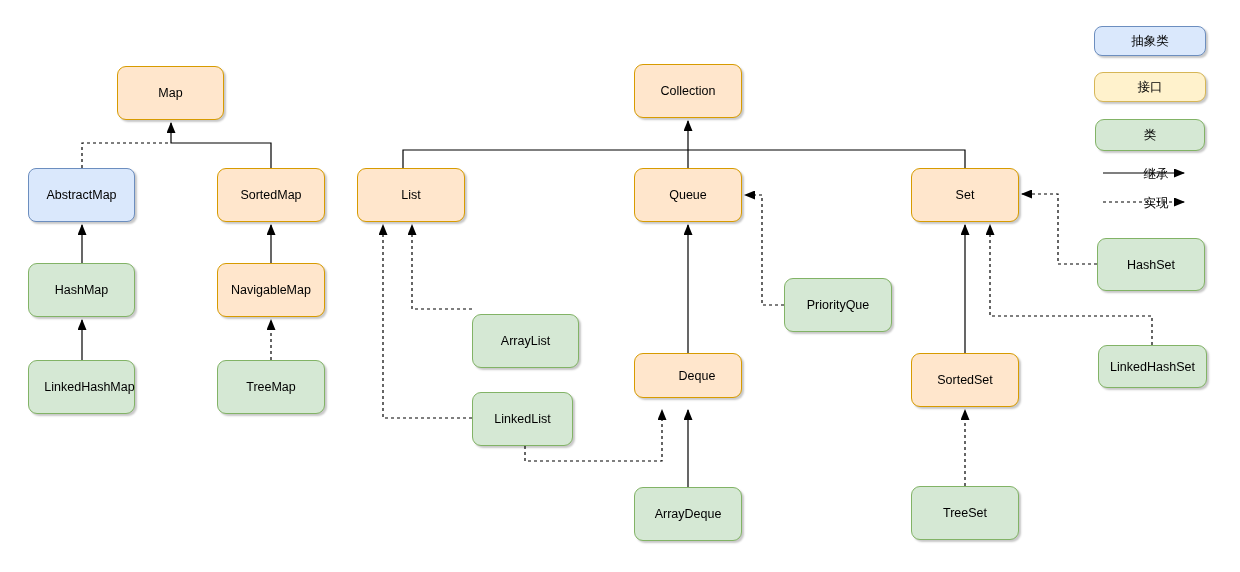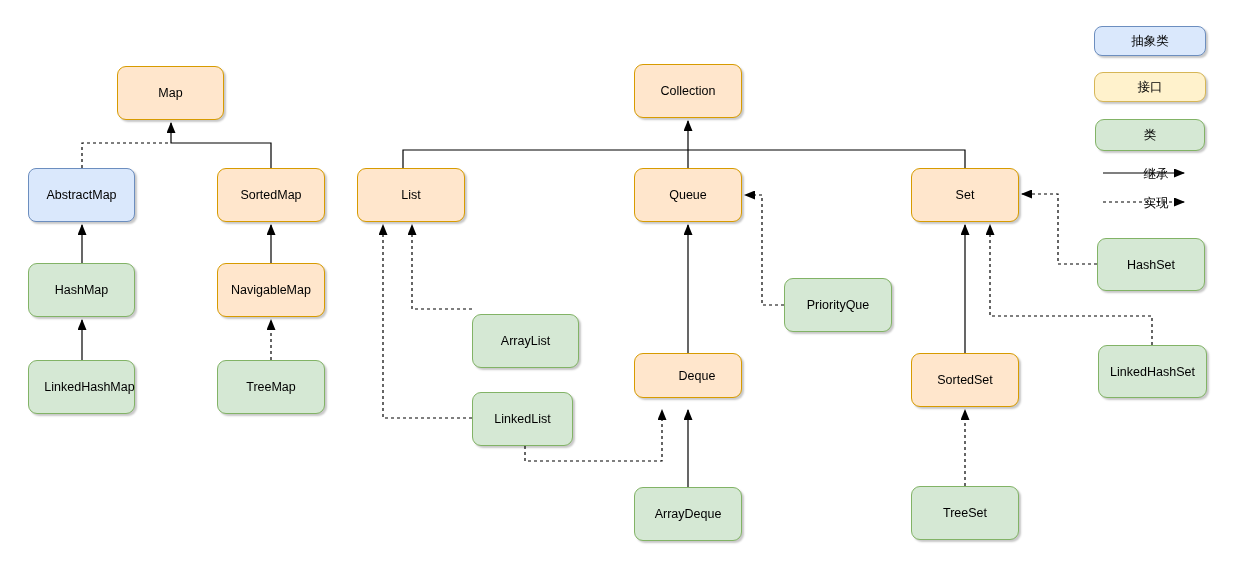--- a/index.html
+++ b/index.html
@@ -115,21 +115,21 @@
     </div>
   <div class="node interface" style="left:911px; top:353px; width:108px; height:54px;">
       <span>SortedSet</span>
     </div>
   <div class="node cls" style="left:911px; top:486px; width:108px; height:54px;">
       <span>TreeSet</span>
     </div>
   <div class="node cls" style="left:1097px; top:238px; width:108px; height:53px;justify-content:center;">
       <span>HashSet</span>
     </div>
-  <div class="node cls" style="left:1098px; top:345px; width:109px; height:53px;">
+  <div class="node cls" style="left:1098px; top:345px; width:109px; height:43px;">
       <span>LinkedHashSet</span>
     </div>
 
   <div class="node abstract" style="left:1094px; top:26px;  width:112px; height:30px; font-size:12.5px;">
       <span>抽象类</span>
     </div>
   <div class="node legend-if" style="left:1094px; top:72px;  width:112px; height:30px;">
       <span>接口</span>
     </div>
   <div class="node cls" style="left:1095px; top:119px; width:110px; height:32px;">

